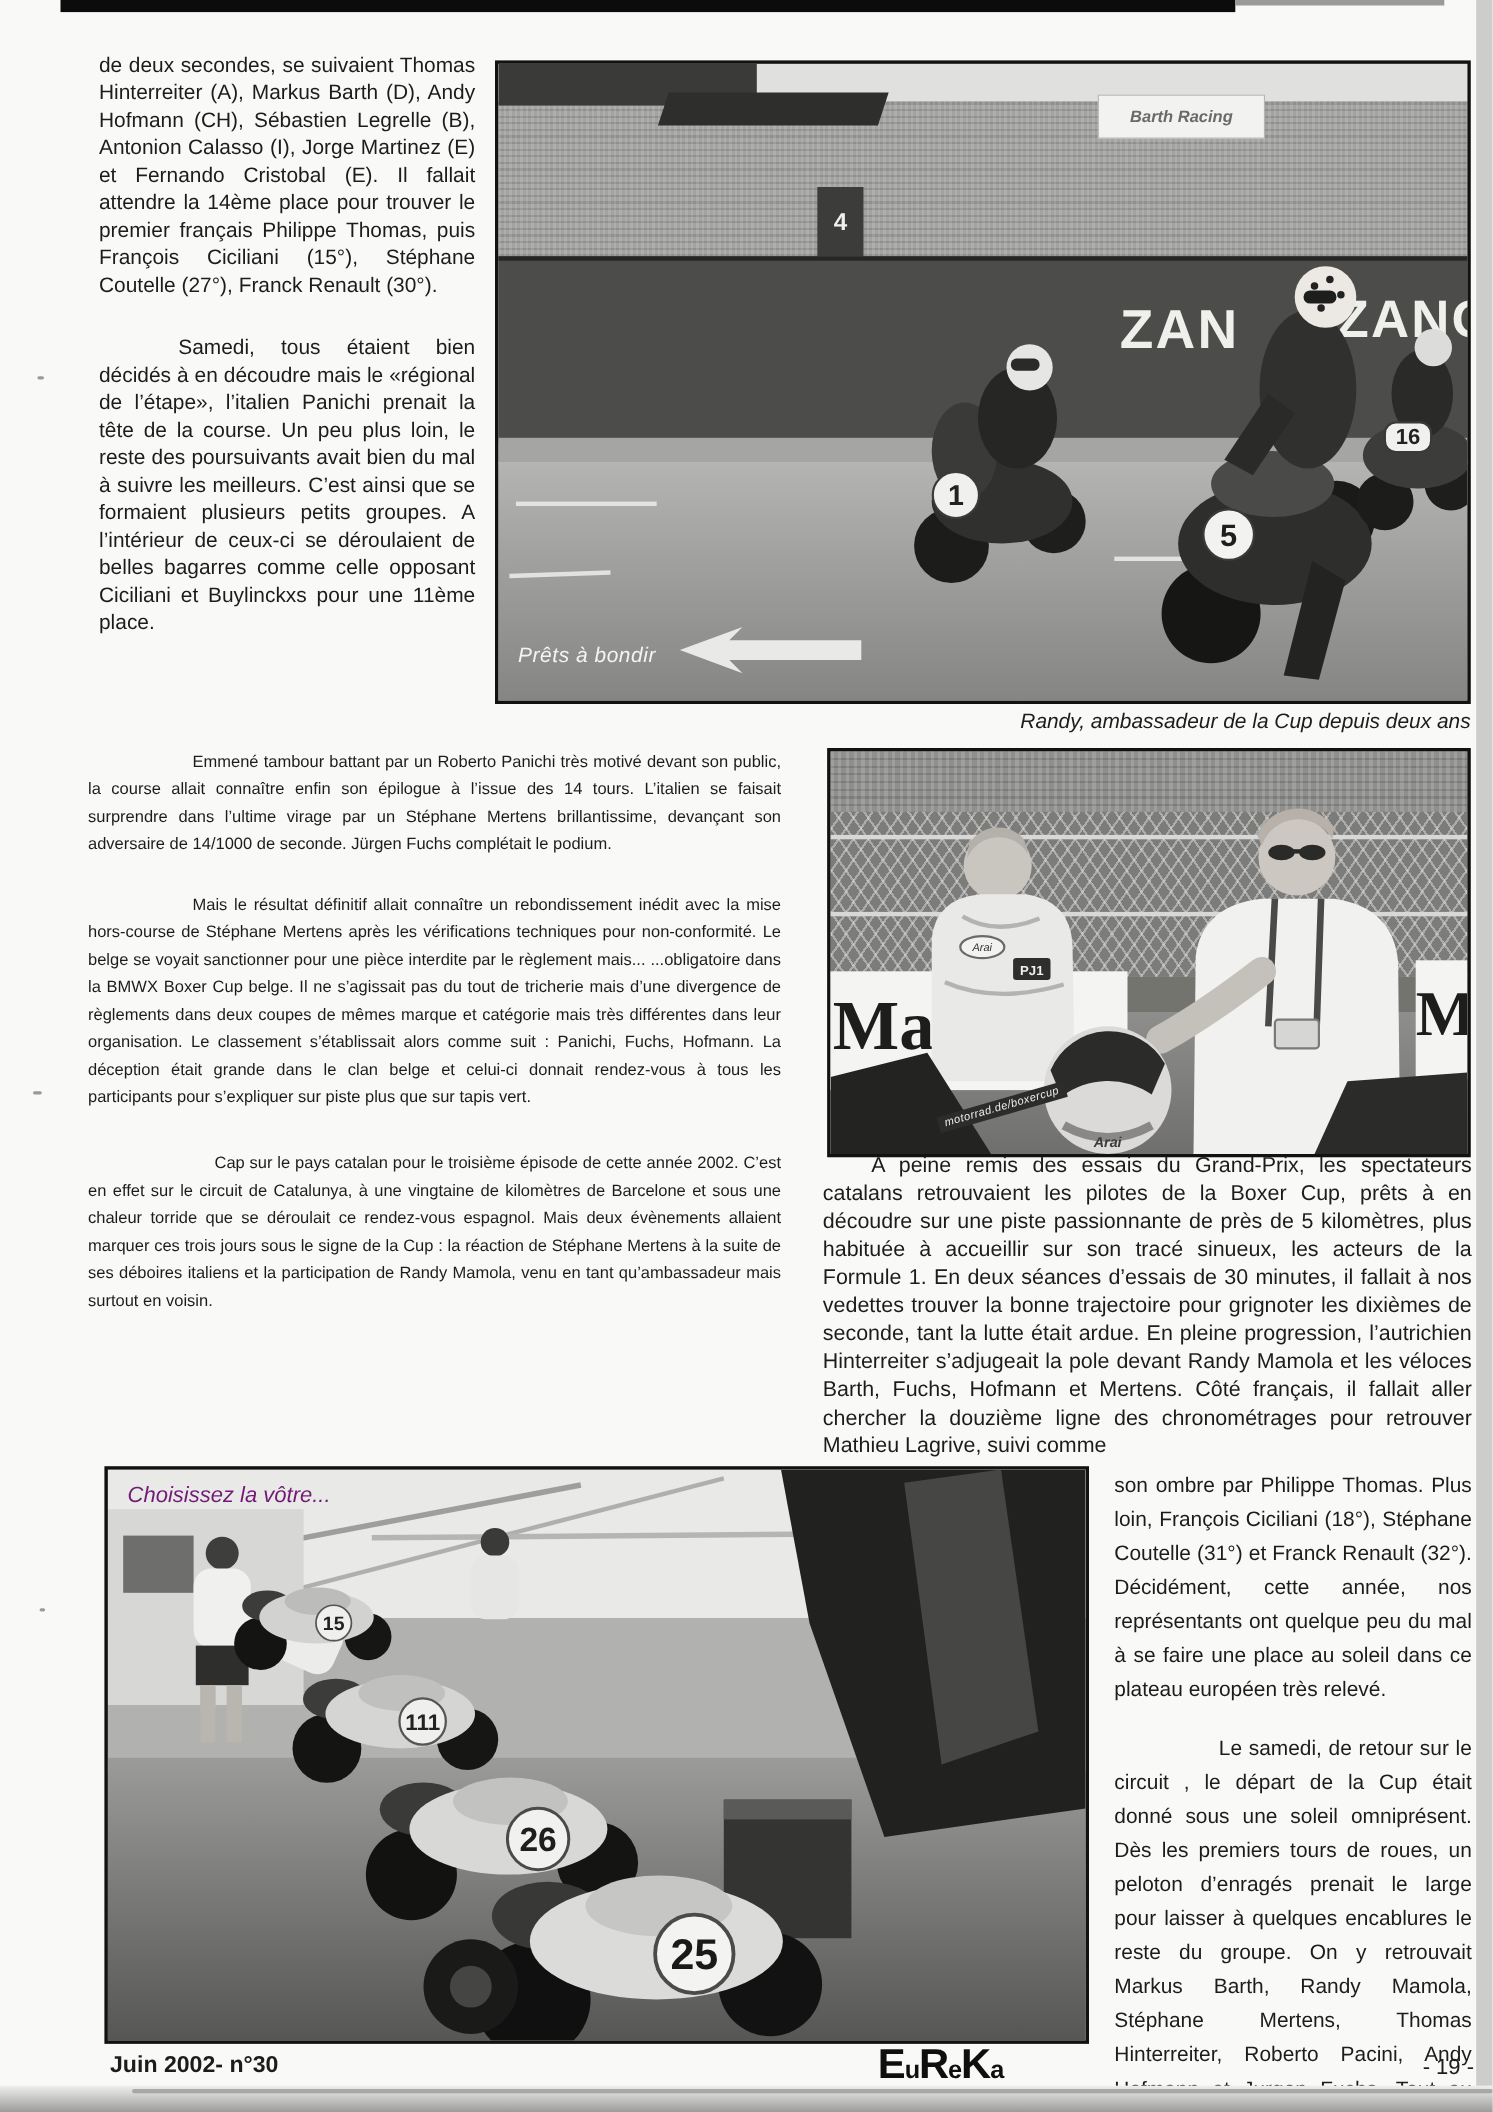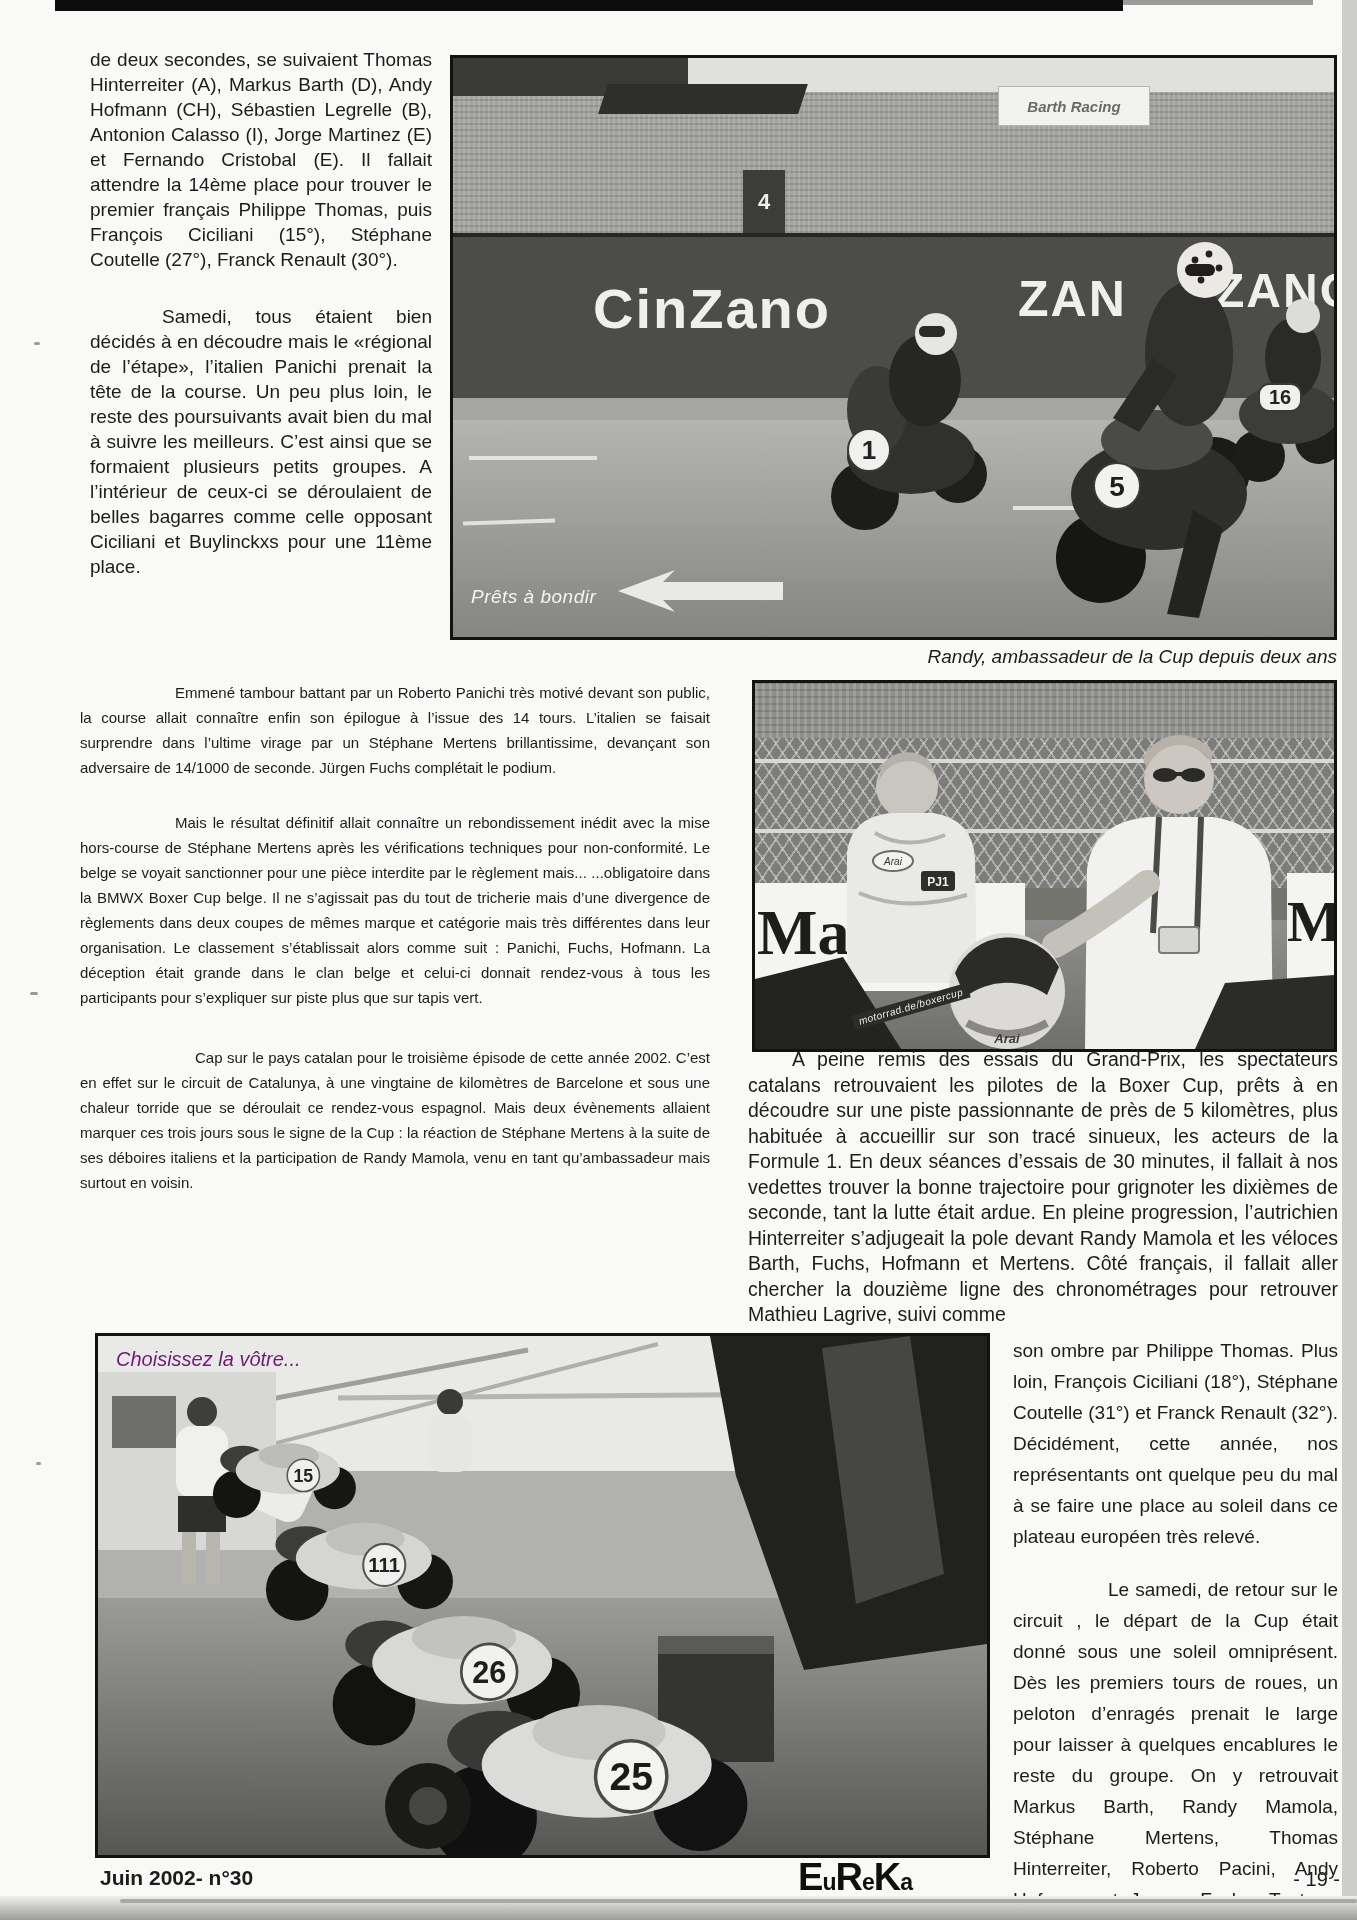--- a/index.html
+++ b/index.html
@@ -91,21 +91,20 @@
 </div>
 
 <div class="abs photo" style="left:450px;top:55px;width:881px;height:579px;">
   <div class="abs p1-crowd"></div>
   <div class="abs p1-canopy"></div>
   <div class="abs p1-banner1"></div>
   <div class="abs p1-banner2"></div>
   <div class="abs p1-honda">Barth Racing</div>
   <div class="abs p1-pillar">4</div>
   <div class="abs p1-barrier"></div>
-  <span class="cinz" style="left:140px;top:218px;font-size:56px;">CinZano</span>
   <span class="cinz" style="left:565px;top:212px;font-size:50px;">ZAN</span>
   <span class="cinz" style="left:762px;top:205px;font-size:48px;">ZANO</span>
   <div class="abs p1-wall"></div>
   <div class="abs p1-track"></div>
   <div class="gridline" style="left:16px;top:398px;width:128px;height:4px;"></div>
   <div class="gridline" style="left:10px;top:462px;width:92px;height:4px;transform:rotate(-2deg);"></div>
   <div class="gridline" style="left:560px;top:448px;width:80px;height:4px;"></div>
   <svg class="abs" style="left:0;top:0;" width="881" height="579" viewBox="0 0 881 579">
 
     <polygon points="330,524 210,524 222,512 165,533 222,554 210,542 330,542" fill="#eeeeec" opacity="0.95"></polygon>

